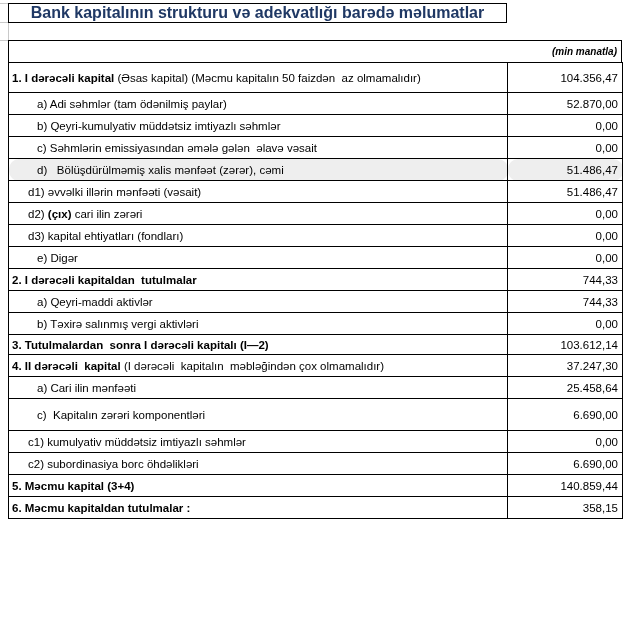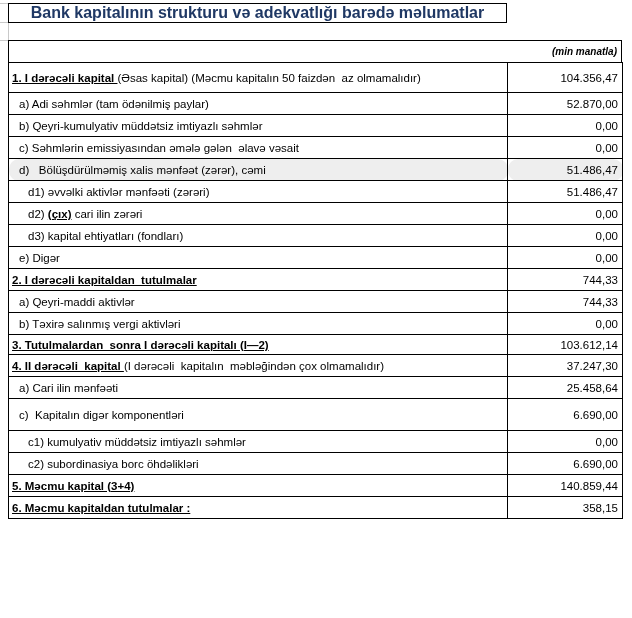--- a/index.html
+++ b/index.html
@@ -30,23 +30,23 @@
     border-collapse:collapse; table-layout:fixed; font-size:11.5px;
   }
   td {
     border:1px solid var(--border-color,#000);
     vertical-align:middle; overflow:hidden;
   }
   td.label { white-space:pre; }
   td.label span { white-space:pre; }
   td.value { text-align:right; padding-right:4px; white-space:pre;margin-top:40px; }
   td.indent-0 { padding-left:3px; }
-  td.indent-1 { padding-left:10px; }
+  td.indent-1 { padding-left:28px; }
   td.indent-2 { padding-left:19px; }
-  .b { font-weight:bold;text-decoration:underline; }
+  .b { font-weight:bold; }
   tr.shaded td { background:var(--shaded-bg,#eeeeee);border-radius:10px; }
 </style>
 </head>
 <body style="--title-color: #1f3864; --border-color: #000000; --shaded-bg: #eeeeee;">
 
 <div class="gutter-line-h" style="top:3px"></div>
 <div class="gutter-line-h" style="top:22px"></div>
 <div class="gutter-line-h" style="top:40px"></div>
 <div class="gutter-line-v" style="top:22px; height:18px"></div>
 
@@ -74,21 +74,21 @@
       </tr>
       <tr style="height: 22px;">
         <td class="label indent-1"><span>c) Səhmlərin emissiyasından əmələ gələn  əlavə vəsait</span></td>
         <td class="value">0,00</td>
       </tr>
       <tr class="shaded" style="height: 22px;">
         <td class="label indent-1"><span>d)   Bölüşdürülməmiş xalis mənfəət (zərər), cəmi</span></td>
         <td class="value">51.486,47</td>
       </tr>
       <tr style="height: 22px;">
-        <td class="label indent-2"><span>d1) əvvəlki aktivlər mənfəəti (zərəri)</span></td>
+        <td class="label indent-2"><span>d1) əvvəlki illərin mənfəəti (vəsait)</span></td>
         <td class="value">51.486,47</td>
       </tr>
       <tr style="height: 22px;">
         <td class="label indent-2"><span>d2) </span><span class="b">(çıx)</span><span> cari ilin zərəri</span></td>
         <td class="value">0,00</td>
       </tr>
       <tr style="height: 22px;">
         <td class="label indent-2"><span>d3) kapital ehtiyatları (fondları)</span></td>
         <td class="value">0,00</td>
       </tr>
@@ -114,21 +114,21 @@
       </tr>
       <tr style="height: 22px;">
         <td class="label indent-0"><span class="b">4. II dərəcəli  kapital </span><span>(I dərəcəli  kapitalın  məbləğindən çox olmamalıdır)</span></td>
         <td class="value">37.247,30</td>
       </tr>
       <tr style="height: 22px;">
         <td class="label indent-1"><span>a) Cari ilin mənfəəti</span></td>
         <td class="value">25.458,64</td>
       </tr>
       <tr style="height: 32px;">
-        <td class="label indent-1"><span>c)  Kapitalın digər komponentləri</span></td>
+        <td class="label indent-1"><span>c)  Kapitalın zərəri komponentləri</span></td>
         <td class="value">6.690,00</td>
       </tr>
       <tr style="height: 22px;">
         <td class="label indent-2"><span>c1) kumulyativ müddətsiz imtiyazlı səhmlər</span></td>
         <td class="value">0,00</td>
       </tr>
       <tr style="height: 22px;">
         <td class="label indent-2"><span>c2) subordinasiya borc öhdəlikləri</span></td>
         <td class="value">6.690,00</td>
       </tr>

